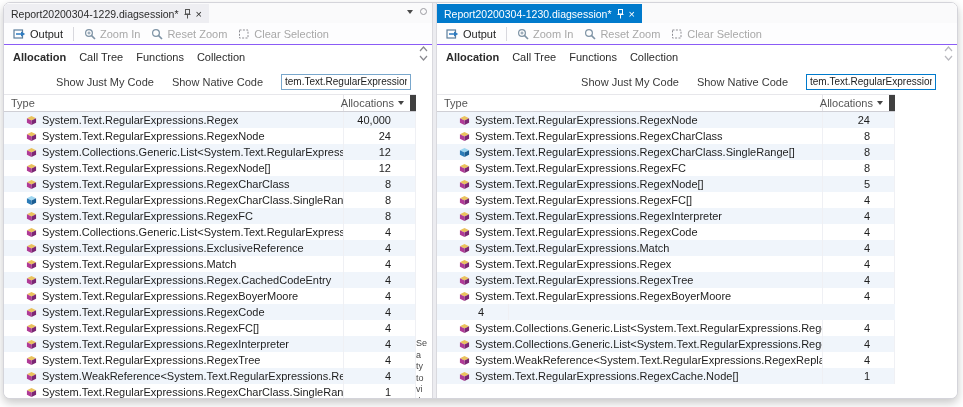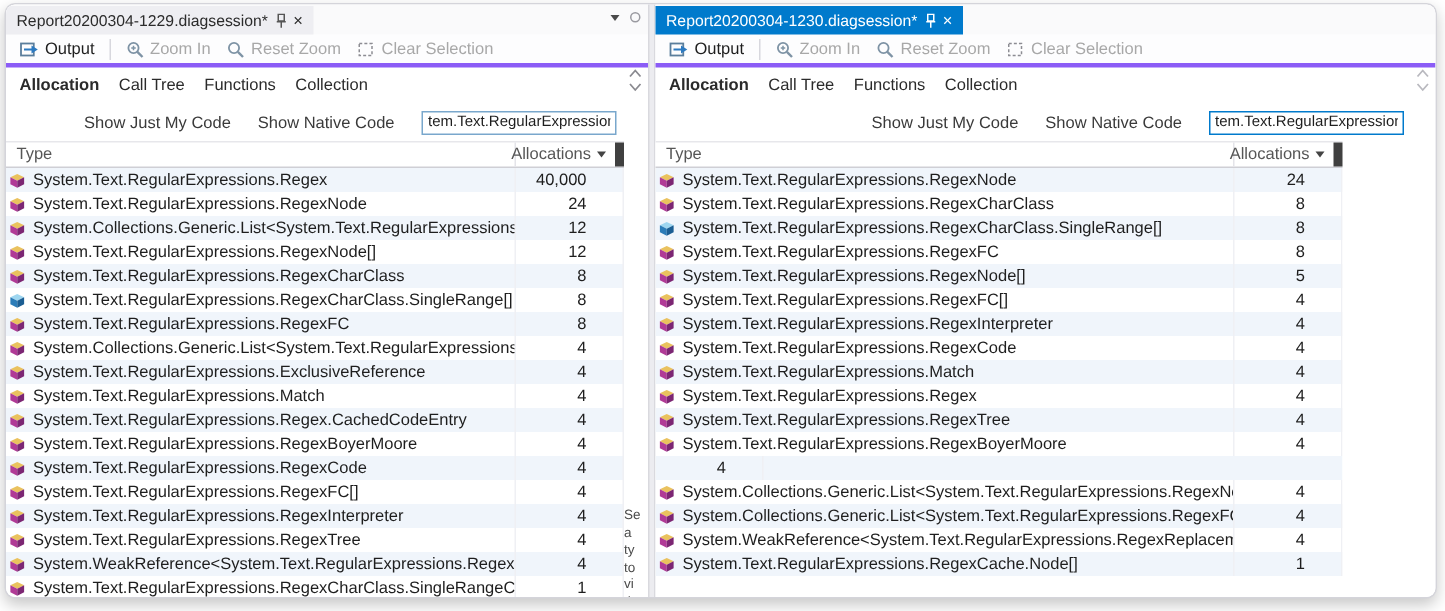--- a/index.html
+++ b/index.html
@@ -23,21 +23,21 @@
   .tabbar { height:20px; flex:none; background:#fafafb; display:flex; align-items:flex-end; position:relative; }
   .doc-tab { height:19px; display:flex; align-items:center; gap:5px; padding:0 7px; font-size:10.5px; white-space:nowrap; cursor:default; }
   .doc-tab.inactive { background:#eeeef2; color:#2b2b2b; }
   .doc-tab.active { background:#007acc; color:#fff; }
   .close-x { font-size:11px; line-height:10px; }
   .tab-aux { position:absolute; right:5px; top:5px; display:flex; gap:7px; align-items:center; }
   .tri-down { width:0; height:0; border-left:3.5px solid transparent; border-right:3.5px solid transparent; border-top:4.5px solid #4a4a4a; }
   .aux-circle { width:7px; height:7px; border:1px solid #9a9aa0; border-radius:50%; }
 
   
-  .toolbar { height:22px; flex:none; display:flex; align-items:center; gap:3px; padding:0 5px; border-bottom:3px solid #8b5cf6; background:#fdfdfe; }
+  .toolbar { height:22px; flex:none; display:flex; align-items:center; gap:3px; padding:0 5px; border-bottom:1px solid #8b5cf6; background:#fdfdfe; }
   .tb-btn { display:flex; align-items:center; gap:4px; font-size:11px; padding:0 4px; height:20px; white-space:nowrap; }
   .tb-btn.enabled { color:#1e1e1e; }
   .tb-btn.disabled { color:#a8a8a8; }
   .tb-sep { width:1px; height:14px; background:#d8d8de; margin:0 3px; }
 
   
   .view-tabs { height:24px; flex:none; display:flex; align-items:center; gap:13px; padding:0 9px; font-size:11px; color:#2b2b2b; }
   .view-tab { cursor:default; white-space:nowrap; }
   .view-tab.selected { font-weight:bold; }
 
@@ -52,21 +52,21 @@
   .table { display:flex; flex-direction:column; flex:1; min-height:0; }
   .panel-left .table  { margin-right:16px; }
   .panel-right .table { margin-right:62px; }
   .thead { height:18px; flex:none; display:flex; align-items:center; font-size:11px; color:#565656; border-top:1px solid #e7e7eb; border-bottom:1px solid #cfcfd5; background:#fff; }
   .th-type { flex:1; padding-left:7px; height:100%; display:flex; align-items:center; border-right:1px solid #e4e4e9; }
   .th-alloc { width:72px; height:100%; display:flex; align-items:center; justify-content:flex-end; gap:4px; padding-right:6px; border-right:6px solid #404040; }
   .sort-icon { width:0; height:0; border-left:3.5px solid transparent; border-right:3.5px solid transparent; border-top:4px solid #444; }
   .tbody { flex:1; overflow:hidden; }
   .trow { height:16px; display:flex; align-items:center; font-size:11px; color:#1e1e1e; }
   .trow:nth-child(odd) { background:#f0f5fb; }
-  .cell-type { flex:1; min-width:0; height:100%; display:flex; align-items:center; gap:5px; padding-left:2px; white-space:nowrap; overflow:hidden; border-right:1px solid #eff0f4; }
+  .cell-type { flex:1; min-width:0; height:100%; display:flex; align-items:center; gap:5px; padding-left:22px; white-space:nowrap; overflow:hidden; border-right:1px solid #eff0f4; }
   .cell-alloc { width:72px; height:100%; display:flex; align-items:center; justify-content:flex-end; padding-right:24px; border-right:1px solid #eff0f4; }
   .type-icon { flex:none; display:inline-flex; }
 
   
   .scroll-arrows { position:absolute; right:2px; top:43px; width:13px; display:flex; flex-direction:column; align-items:center; gap:3px; }
   .side-frags { position:absolute; right:1px; top:335px; width:15px; font-size:9px; line-height:11.5px; color:#4a4a4a; overflow:hidden; height:60px; }
 </style>
 </head>
 <body>
 

